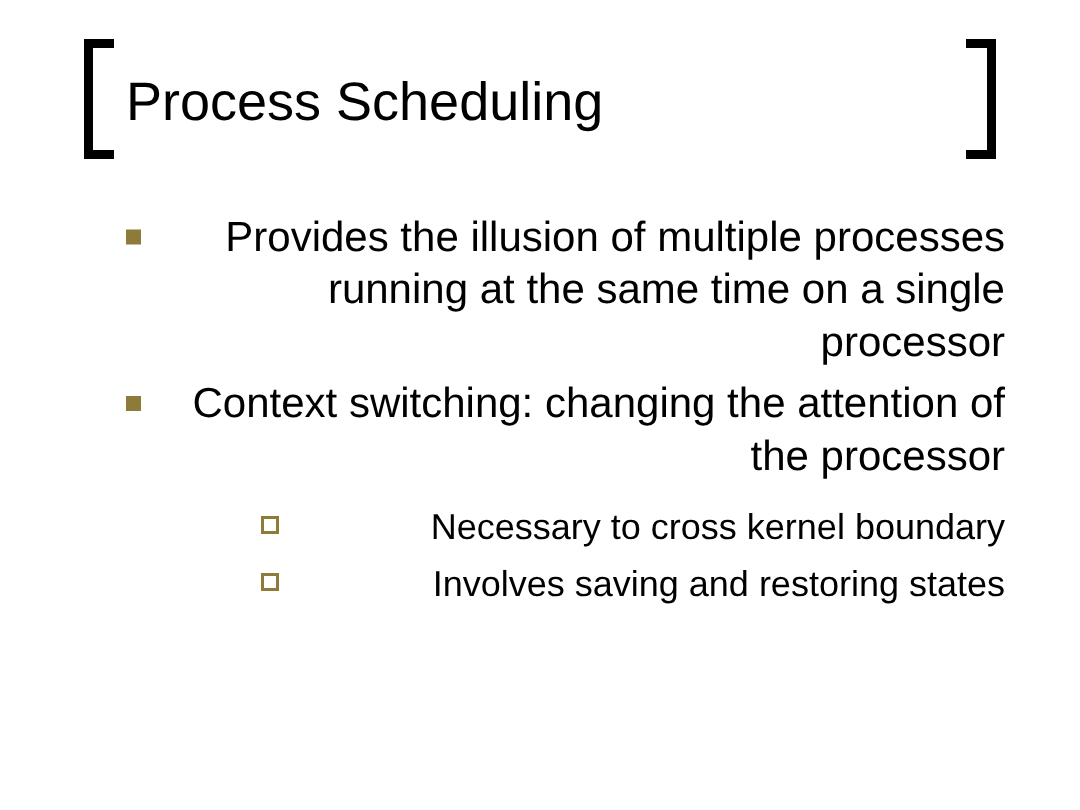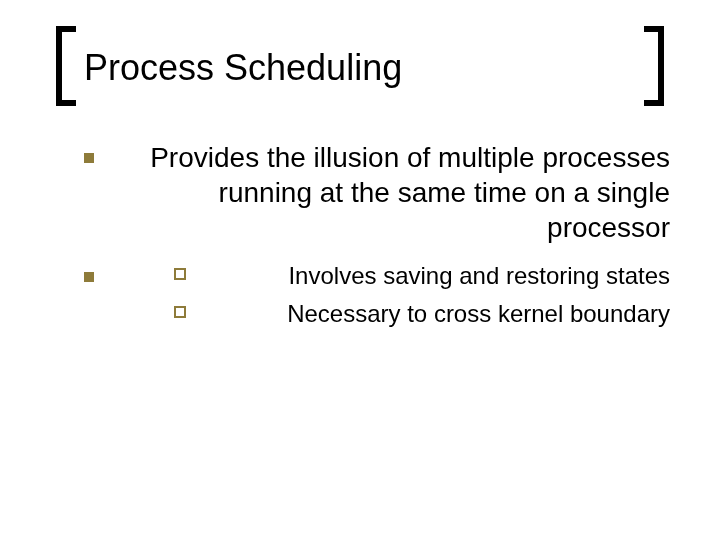--- a/index.html
+++ b/index.html
@@ -110,24 +110,25 @@
     <div class="bracket-right"></div>
     <div class="title">Process Scheduling</div>
   </div>
 
   <div class="body">
     <ul class="level1">
       <li>
         <span>Provides the illusion of multiple processes running at the same time on a single processor</span>
       </li>
       <li>
+        <span>Context switching:  changing the attention of the processor</span>
         <ul class="level2">
           <li>
-            <span>Involves saving and restoring states</span>
+            <span>Necessary to cross kernel boundary</span>
           </li>
           <li>
-            <span>Necessary to cross kernel boundary</span>
+            <span>Involves saving and restoring states</span>
           </li>
         </ul>
       </li>
     </ul>
   </div>
 </div>
 
 </body></html>

